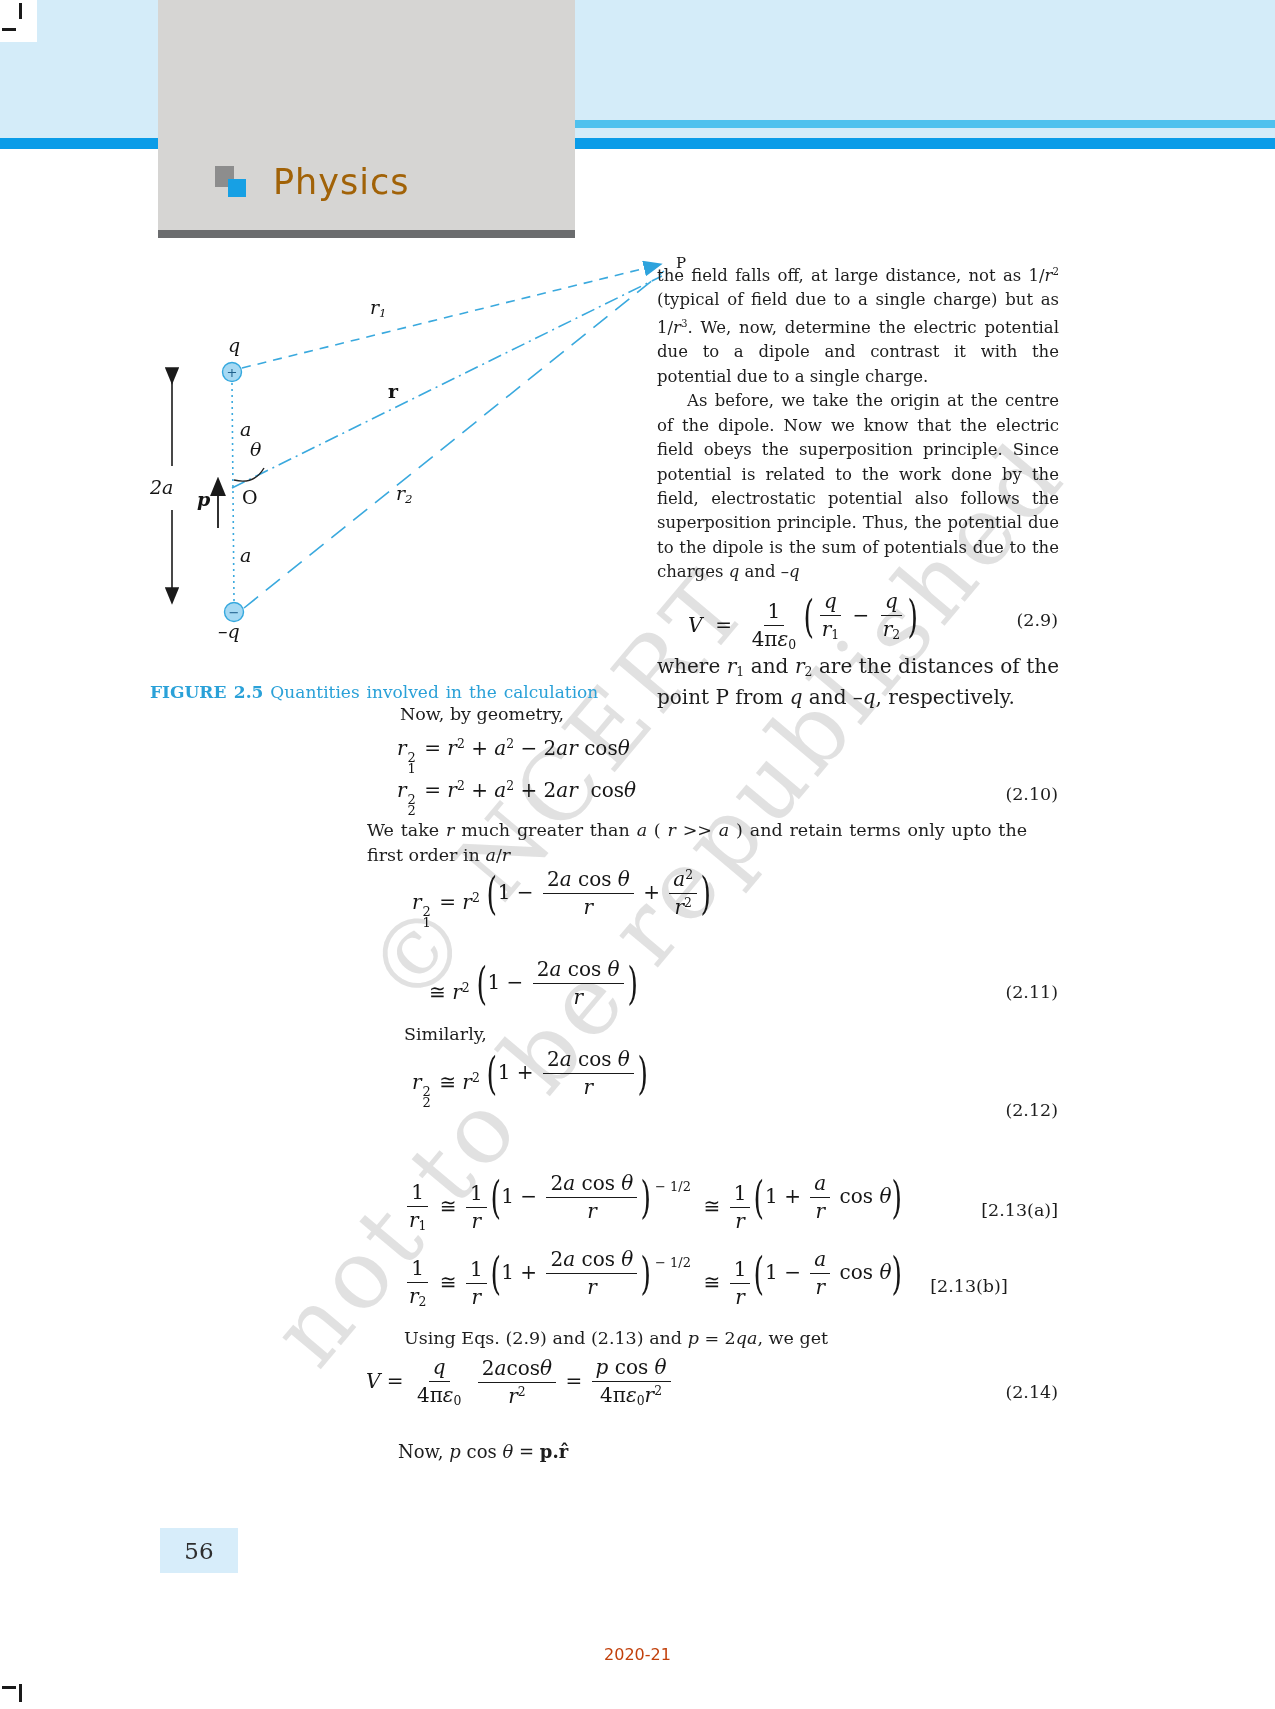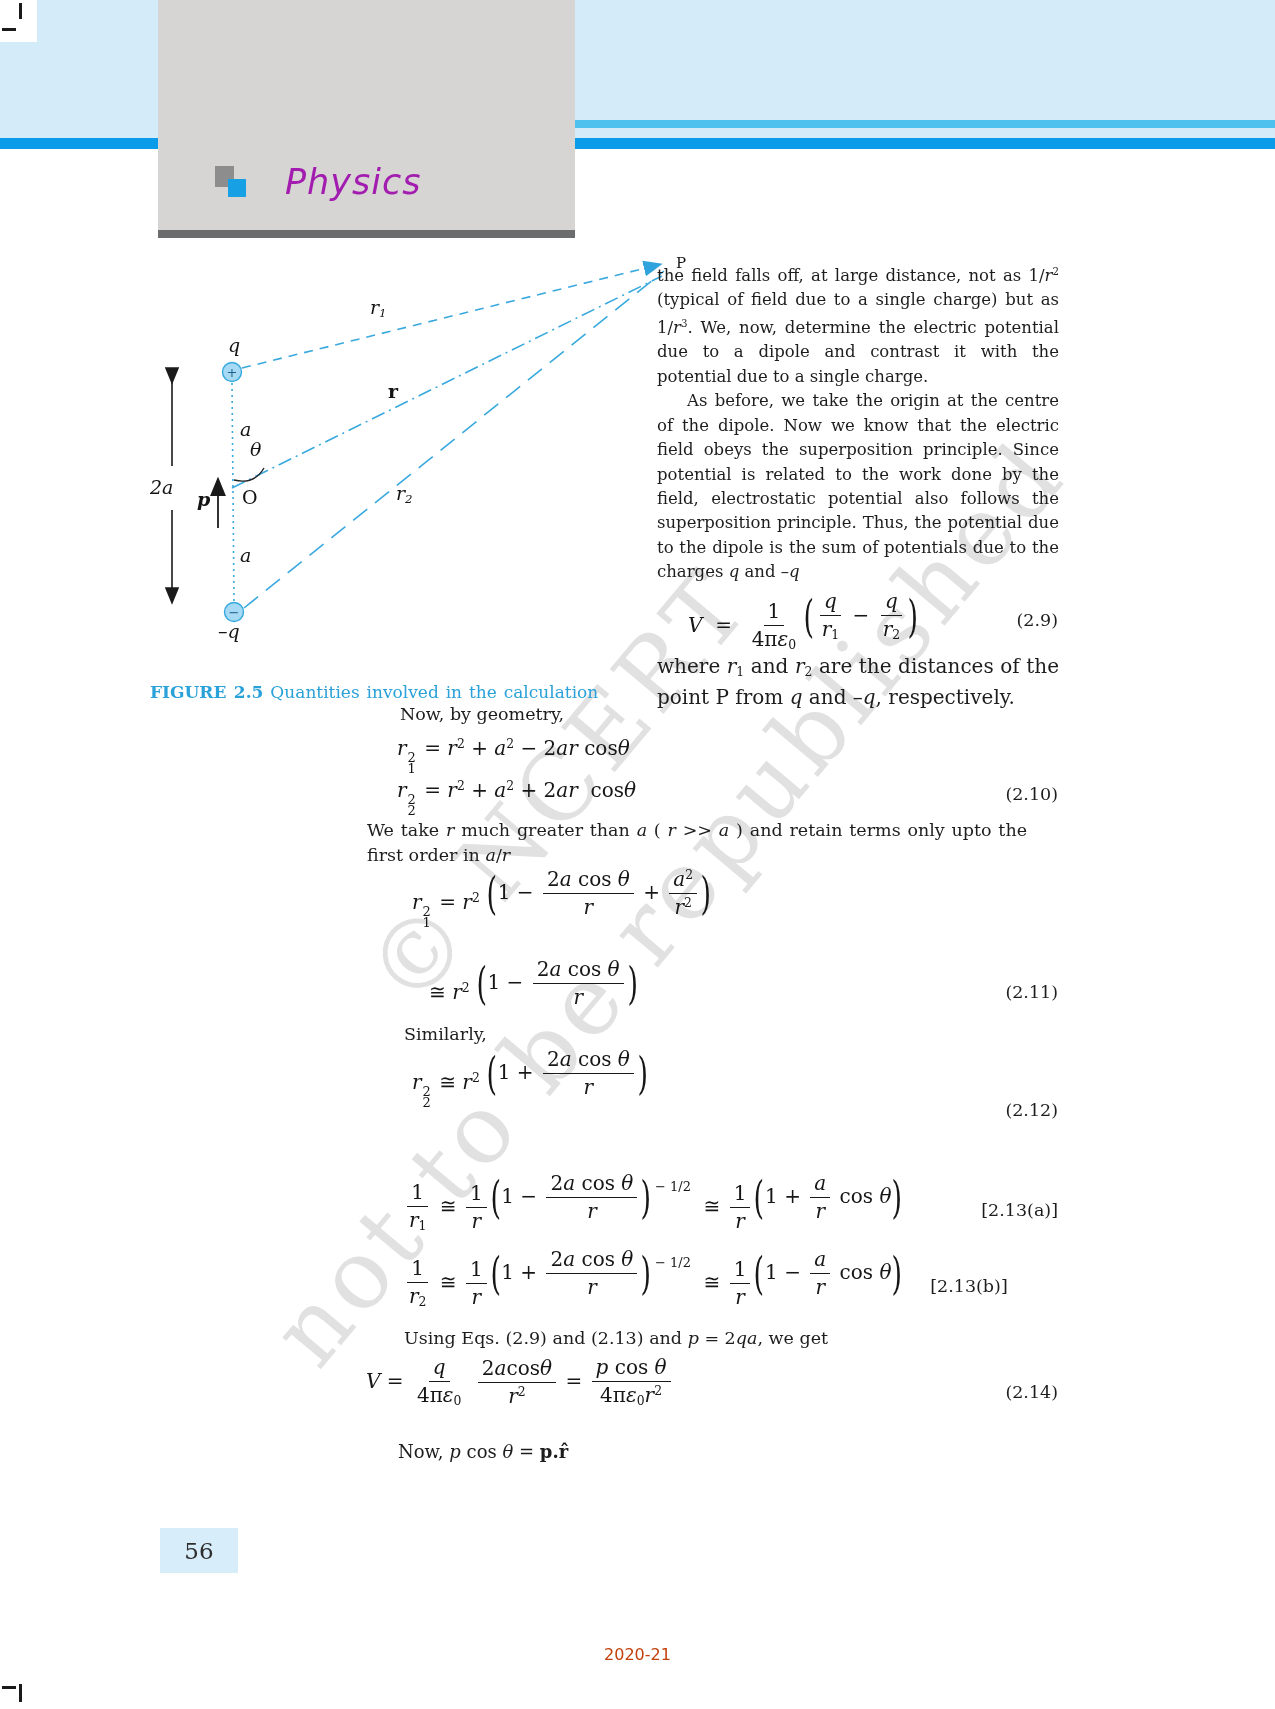--- a/index.html
+++ b/index.html
@@ -10,22 +10,22 @@
   
   .banner{left:0;top:0;width:1275px;height:138px;background:#d4ecf9;}
   .corner-notch{left:0;top:0;width:37px;height:42px;background:#ffffff;}
   .crop{background:#1a1a1a;}
   .stripe-med{left:575px;top:120px;width:700px;height:8px;background:#4fc1ee;}
   .stripe-dark{left:0;top:138px;width:1275px;height:11px;background:#0a9ce8;}
   .headerbox{left:158px;top:0;width:417px;height:230px;background:#d6d5d3;}
   .header-underline{left:158px;top:230px;width:417px;height:8px;background:#6b6c6e;}
   .icon-grey{left:215px;top:166px;width:19px;height:21px;background:#8d8d8d;}
   .icon-blue{left:228px;top:179px;width:18px;height:18px;background:#17a0e4;}
-  .header-title{left:285px;top:162px;font-family:"DejaVu Sans",sans-serif;font-size:35px;
-                color:#a21caf;letter-spacing:1px;font-style:italic;}
+  .header-title{left:273px;top:162px;font-family:"DejaVu Sans",sans-serif;font-size:35px;
+                color:#a16207;letter-spacing:1px;}
 
   
   .wm{color:#c4c4c4;opacity:.5;font-family:"DejaVu Serif",serif;white-space:nowrap;
       transform-origin:0 0;transform:rotate(-50deg);letter-spacing:6px;}
   .wm1{left:345px;top:955px;font-size:96px;}
   .wm2{left:250px;top:1315px;font-size:96px;}
 
   
   .fig-svg{left:150px;top:240px;}
   .fig-label{position:absolute;font-size:19px;font-style:italic;color:#141414;}

